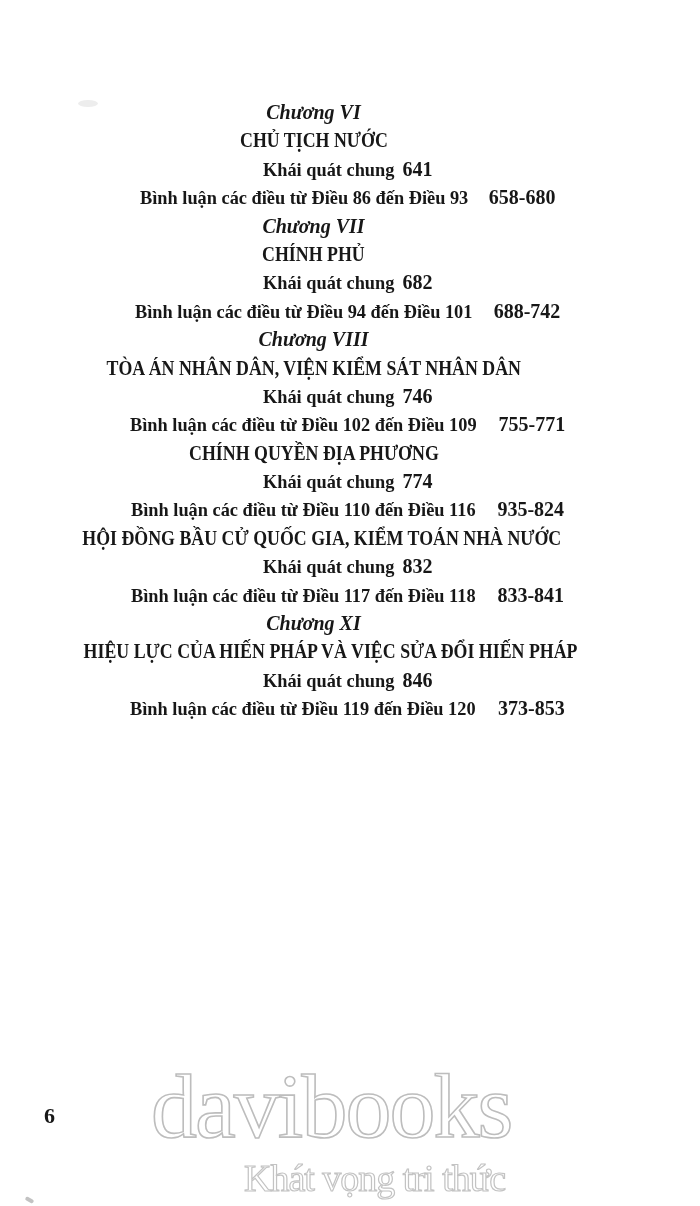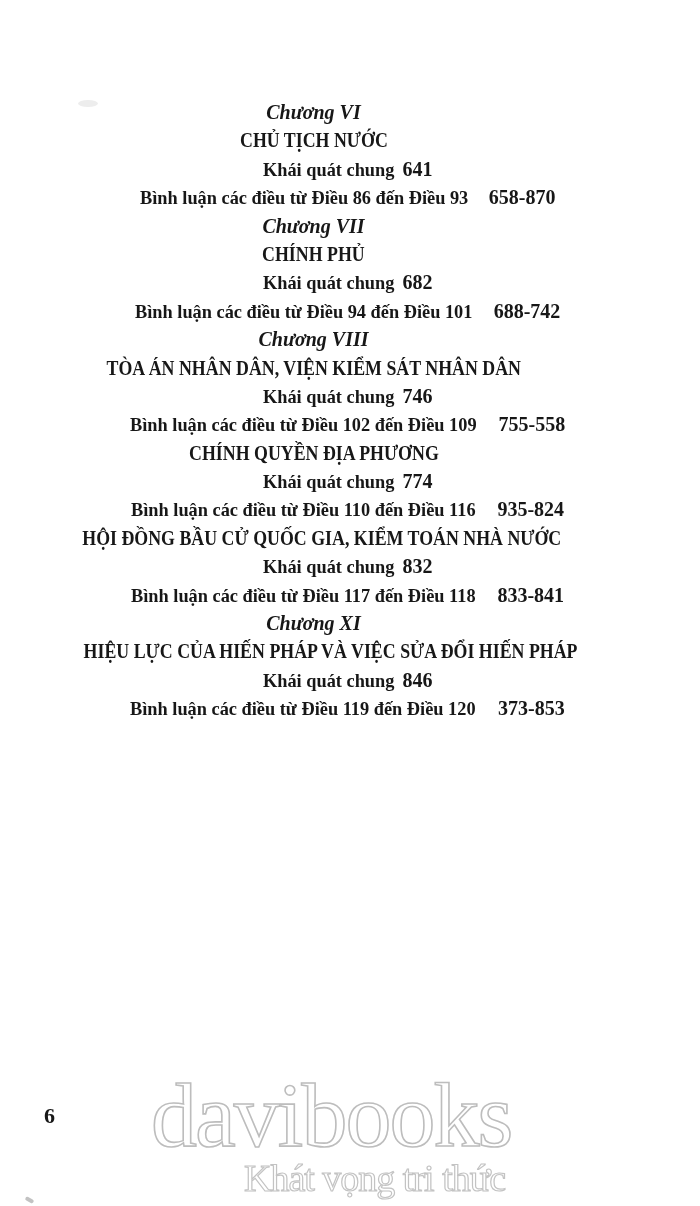--- a/index.html
+++ b/index.html
@@ -45,21 +45,20 @@
     font-size:22px; font-weight:bold; line-height:28px;
   }
 
   
   .wm-brand {
     position:absolute; left:151px; top:1056px;
     font-size:92px; line-height:1.1; letter-spacing:-2px;
     color:transparent;
     -webkit-text-stroke:1.6px #bdbdbd;
     white-space:nowrap;
-    margin-top:9px;
   }
   .wm-tagline {
     position:absolute; left:244px; top:1158px;
     font-size:38px; line-height:1.1; letter-spacing:-1px;
     color:transparent;
     -webkit-text-stroke:1.2px #c3c3c3;
     white-space:nowrap;
   }
 
   
@@ -87,21 +86,21 @@
     <div class="row row-center">
       <span class="chap-title">CHỦ TỊCH NƯỚC</span>
       <span class="pagenum">641</span>
     </div>
     <div class="row row-entry">
       <span class="entry-label">Khái quát chung</span>
       <span class="pagenum">641</span>
     </div>
     <div class="row row-entry">
       <span class="entry-label">Bình luận các điều từ Điều 86 đến Điều 93</span>
-      <span class="pagenum">658-870</span>
+      <span class="pagenum">658-680</span>
     </div>
 
     <div class="row row-center">
       <span class="chap-label">Chương VII</span>
     </div>
     <div class="row row-center">
       <span class="chap-title">CHÍNH PHỦ</span>
       <span class="pagenum">682</span>
     </div>
     <div class="row row-entry">
@@ -119,21 +118,21 @@
     <div class="row row-center">
       <span class="chap-title">TÒA ÁN NHÂN DÂN, VIỆN KIỂM SÁT NHÂN DÂN</span>
       <span class="pagenum">746</span>
     </div>
     <div class="row row-entry">
       <span class="entry-label">Khái quát chung</span>
       <span class="pagenum">746</span>
     </div>
     <div class="row row-entry">
       <span class="entry-label">Bình luận các điều từ Điều 102 đến Điều 109</span>
-      <span class="pagenum">755-558</span>
+      <span class="pagenum">755-771</span>
     </div>
 
     <div class="row row-center">
       <span class="chap-title">CHÍNH QUYỀN ĐỊA PHƯƠNG</span>
       <span class="pagenum">774</span>
     </div>
     <div class="row row-entry">
       <span class="entry-label">Khái quát chung</span>
       <span class="pagenum">774</span>
     </div>

